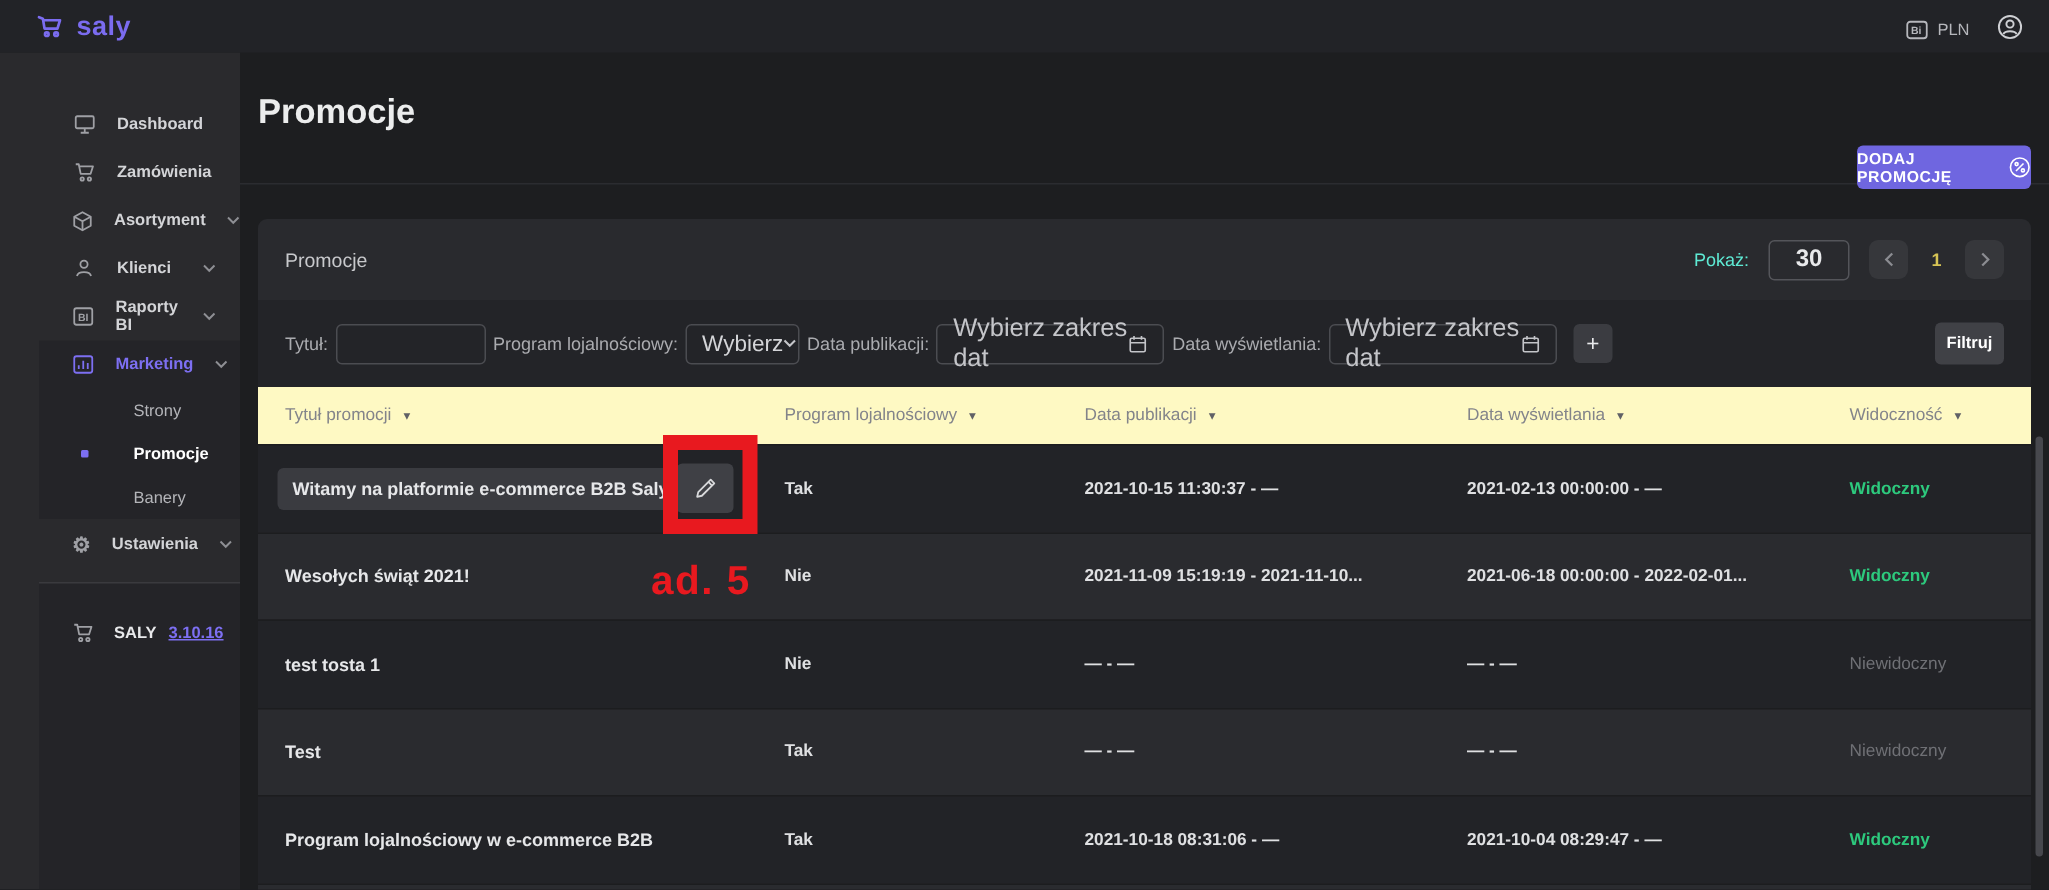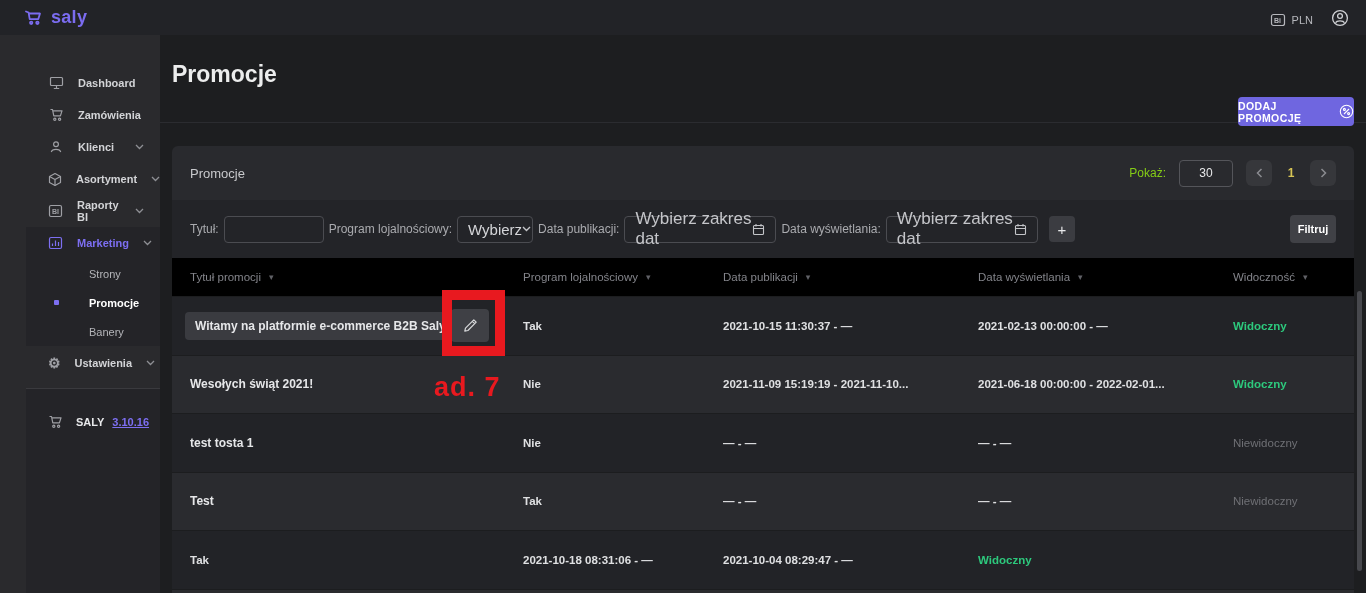--- a/index.html
+++ b/index.html
@@ -68,24 +68,24 @@
   }
 
   
   .panel { position: absolute; left: 12px; top: 111px; width: 1182px; }
   .panel-head {
     height: 54px; background: #292a2e; border-radius: 6px 6px 0 0;
     display: flex; align-items: center; padding: 0 18px;
   }
   .panel-title { font-size: 13px; color: #c8c9cc; }
   .page-controls { margin-left: auto; display: flex; align-items: center; gap: 13px; }
-  .show-label { font-size: 12px; color: #84cc16; }
+  .show-label { font-size: 12px; color: #5eead4; }
   .per-page {
     width: 54px; height: 27px; border: 1px solid #54555a; border-radius: 4px;
-    background: transparent; color: #e8e9eb; font-size: 12px; text-align: center; outline: none;
+    background: transparent; color: #e8e9eb; font-size: 16px; text-align: center; outline: none; font-weight: bold;
   }
   .pg-btn {
     width: 26px; height: 26px; background: #36373b; border-radius: 6px;
     display: flex; align-items: center; justify-content: center;
     color: #8b8c91; cursor: pointer;
   }
   .pg-num { color: #d6c455; font-size: 12px; font-weight: bold; min-width: 12px; text-align: center; }
 
   .filter-bar {
     height: 58px; background: #232428; display: flex; align-items: center;
@@ -112,21 +112,21 @@
     margin-left: auto; width: 46px; height: 28px; background: #404146; border-radius: 4px;
     color: #fff; font-size: 11px; font-weight: bold;
     display: flex; align-items: center; justify-content: center; cursor: pointer;
   }
 
   
   .grid-cols {
     display: grid; grid-template-columns: 333px 200px 255px 255px 1fr;
     align-items: center; padding: 0 18px;
   }
-  .thead { height: 38px; background: #000000; }
+  .thead { height: 38px; background: #fef9c3; }
   .th { font-size: 11.5px; color: #83848a; display: flex; align-items: center; gap: 8px; cursor: pointer; }
   .caret { font-size: 9px; color: #606166; }
   .trow { height: 58.5px; border-top: 1px solid #1c1d1f; cursor: pointer; }
   .trow.dark { background: #222327; }
   .trow.light { background: #2a2b2f; }
   .td-title { font-size: 12px; font-weight: bold; color: #e6e7e9; }
   .td { font-size: 11.5px; font-weight: bold; color: #dfe0e2; }
   .td.green { color: #2dc97d; }
   .td.gray { color: #6f7075; font-weight: normal; }
   .row-edit-wrap { display: flex; align-items: center; gap: 4px; margin-left: -5px; }
@@ -204,40 +204,40 @@
         <svg width="15" height="14" viewBox="0 0 15 14" fill="none" stroke="#9fa0a5" stroke-width="1.2" stroke-linejoin="round">
           <path d="M1.5 1.5h2l1.3 6.4h6.6l1.6-5H4"></path>
           <circle cx="5.8" cy="11.3" r="1.1"></circle>
           <circle cx="10.6" cy="11.3" r="1.1"></circle>
         </svg>
       </span>
       <span>Zamówienia</span>
     </div>
     <div class="side-item">
       <span class="ic">
+        <svg width="14" height="15" viewBox="0 0 14 15" fill="none" stroke="#9fa0a5" stroke-width="1.2" stroke-linejoin="round">
+          <path d="M7 1.5l5.5 3v6l-5.5 3-5.5-3v-6z"></path>
+          <path d="M1.5 4.5L7 7.5l5.5-3M7 7.5v6"></path>
+        </svg>
+      </span>
+      <span>Asortyment</span>
+      <span class="chev">
+        <svg width="9" height="6" viewBox="0 0 9 6" fill="none" stroke="#8e8f94" stroke-width="1.3">
+            <path d="M1 1l3.5 3.5L8 1"></path>
+          </svg>
+      </span>
+    </div>
+    <div class="side-item">
+      <span class="ic">
         <svg width="14" height="14" viewBox="0 0 14 14" fill="none" stroke="#9fa0a5" stroke-width="1.2">
           <circle cx="7" cy="4.2" r="2.4"></circle>
           <path d="M2.3 12c.9-3.4 8.5-3.4 9.4 0"></path>
         </svg>
       </span>
       <span>Klienci</span>
-      <span class="chev">
-        <svg width="9" height="6" viewBox="0 0 9 6" fill="none" stroke="#8e8f94" stroke-width="1.3">
-            <path d="M1 1l3.5 3.5L8 1"></path>
-          </svg>
-      </span>
-    </div>
-    <div class="side-item">
-      <span class="ic">
-        <svg width="14" height="15" viewBox="0 0 14 15" fill="none" stroke="#9fa0a5" stroke-width="1.2" stroke-linejoin="round">
-          <path d="M7 1.5l5.5 3v6l-5.5 3-5.5-3v-6z"></path>
-          <path d="M1.5 4.5L7 7.5l5.5-3M7 7.5v6"></path>
-        </svg>
-      </span>
-      <span>Asortyment</span>
       <span class="chev">
         <svg width="9" height="6" viewBox="0 0 9 6" fill="none" stroke="#8e8f94" stroke-width="1.3">
             <path d="M1 1l3.5 3.5L8 1"></path>
           </svg>
       </span>
     </div>
     <div class="side-item">
       <span class="ic">
         <svg width="15" height="14" viewBox="0 0 15 14" fill="none" stroke="#9fa0a5" stroke-width="1.2">
           <rect x="1.5" y="1.5" width="12" height="11" rx="1.5"></rect>
@@ -441,26 +441,27 @@
 
     <div class="trow grid-cols light">
       <div class="td-title">Test</div>
       <div class="td">Tak</div>
       <div class="td">— - —</div>
       <div class="td">— - —</div>
       <div class="td gray">Niewidoczny</div>
     </div>
 
     <div class="trow grid-cols dark">
+      <div class="td-title">Program lojalnościowy w e-commerce B2B</div>
       <div class="td">Tak</div>
       <div class="td">2021-10-18 08:31:06 - —</div>
       <div class="td">2021-10-04 08:29:47 - —</div>
       <div class="td green">Widoczny</div>
     </div>
 
     <div class="trow grid-cols light"></div>
   </div>
 </div>
 
 <div class="scroll-thumb"></div>
 
 <div class="ann-box"></div>
-<div class="ann-label">ad. 7</div>
+<div class="ann-label">ad. 5</div>
 
 </body></html>

